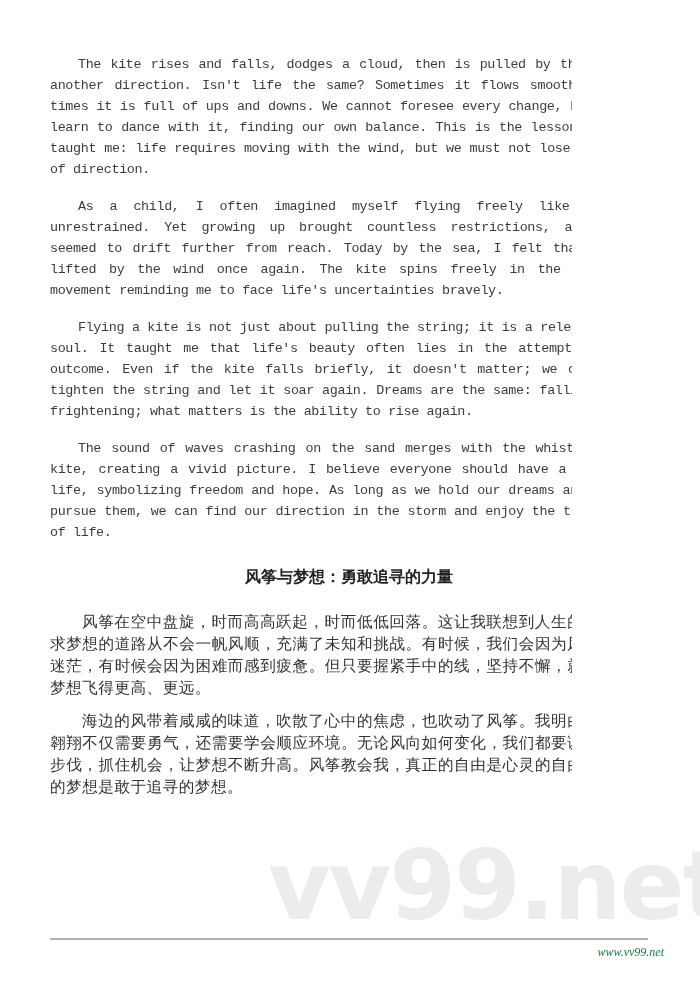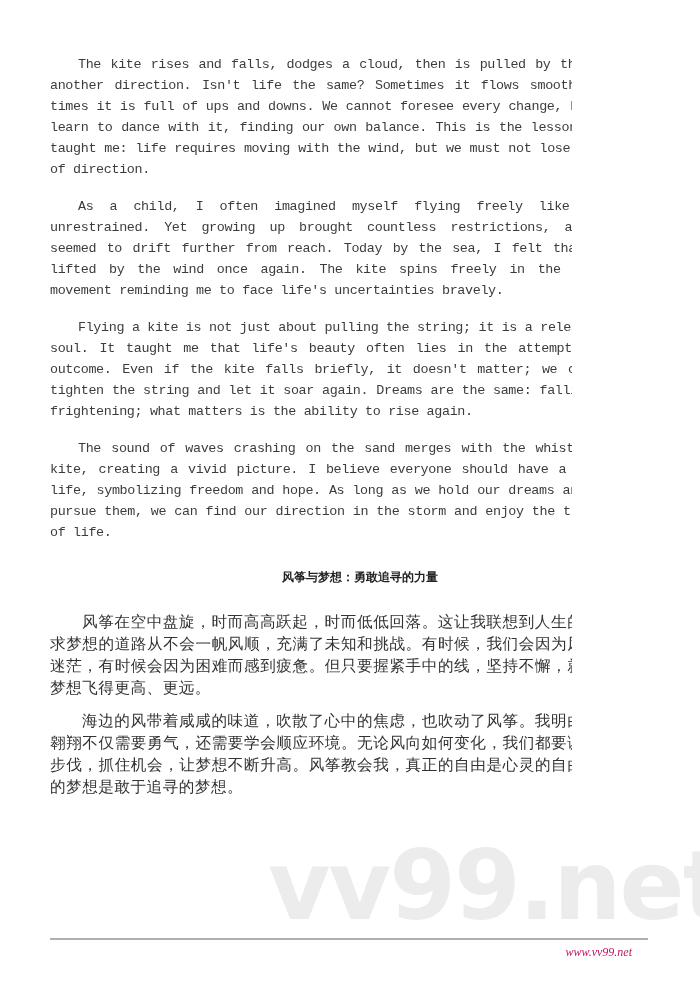--- a/index.html
+++ b/index.html
@@ -31,28 +31,28 @@
     font-family: "Liberation Mono", "DejaVu Sans Mono", monospace;
     font-size: 13.4px;
     line-height: 21px;
     text-align: justify;
     text-indent: 28px;
     letter-spacing: -0.35px;
     color: #3c3c3c;
   }
   .zh-title {
     position: absolute;
-    left: 11px;
+    left: 0;
     top: 563px;
     width: 598px;
     margin: 0;
     text-align: center;
     font-family: "DejaVu Sans", "Liberation Sans", sans-serif;
     font-weight: bold;
-    font-size: 12px;
+    font-size: 16px;
     line-height: 28px;
     color: #222222;
   }
   .zh-section {
     position: absolute;
     left: 0;
     top: 611px;
     width: 598px;
   }
   .zh-para {
@@ -81,27 +81,27 @@
   .footer-rule {
     position: absolute;
     left: 50px;
     top: 938px;
     width: 598px;
     height: 0;
     border-top: 2px solid #b0b0b0;
   }
   .footer-site {
     position: absolute;
-    right: 68px;
+    right: 36px;
     top: 944px;
     font-family: "Liberation Serif", "DejaVu Serif", serif;
     font-style: italic;
     font-size: 12px;
     line-height: 16px;
-    color: #be185d;
+    color: #15803d;
   }
   .clip {
     position: absolute;
     left: 0;
     top: 0;
     width: 572px;
     height: 934px;
     overflow: hidden;
   }
 </style>

